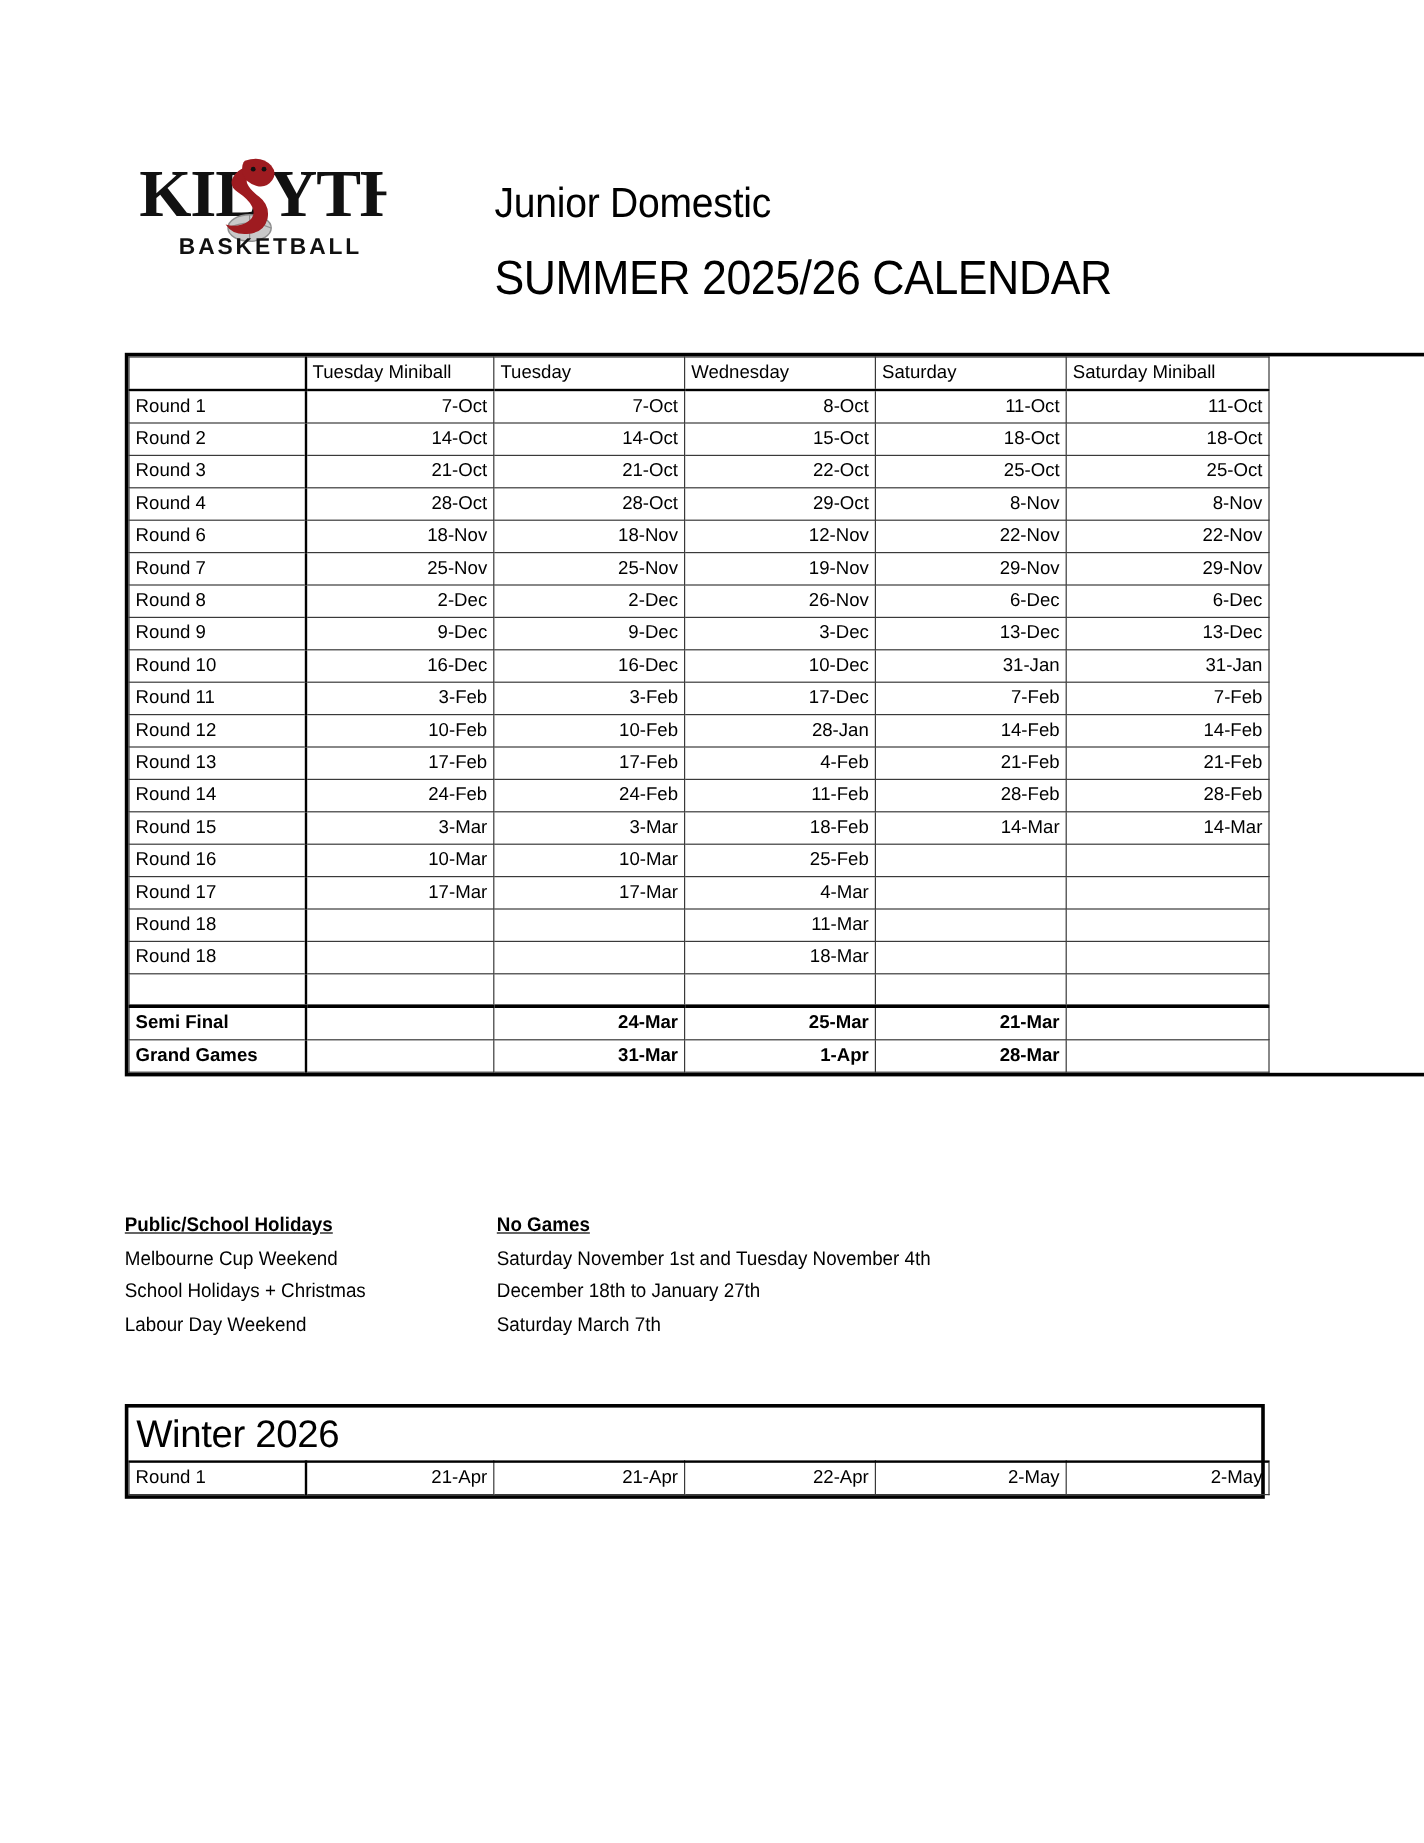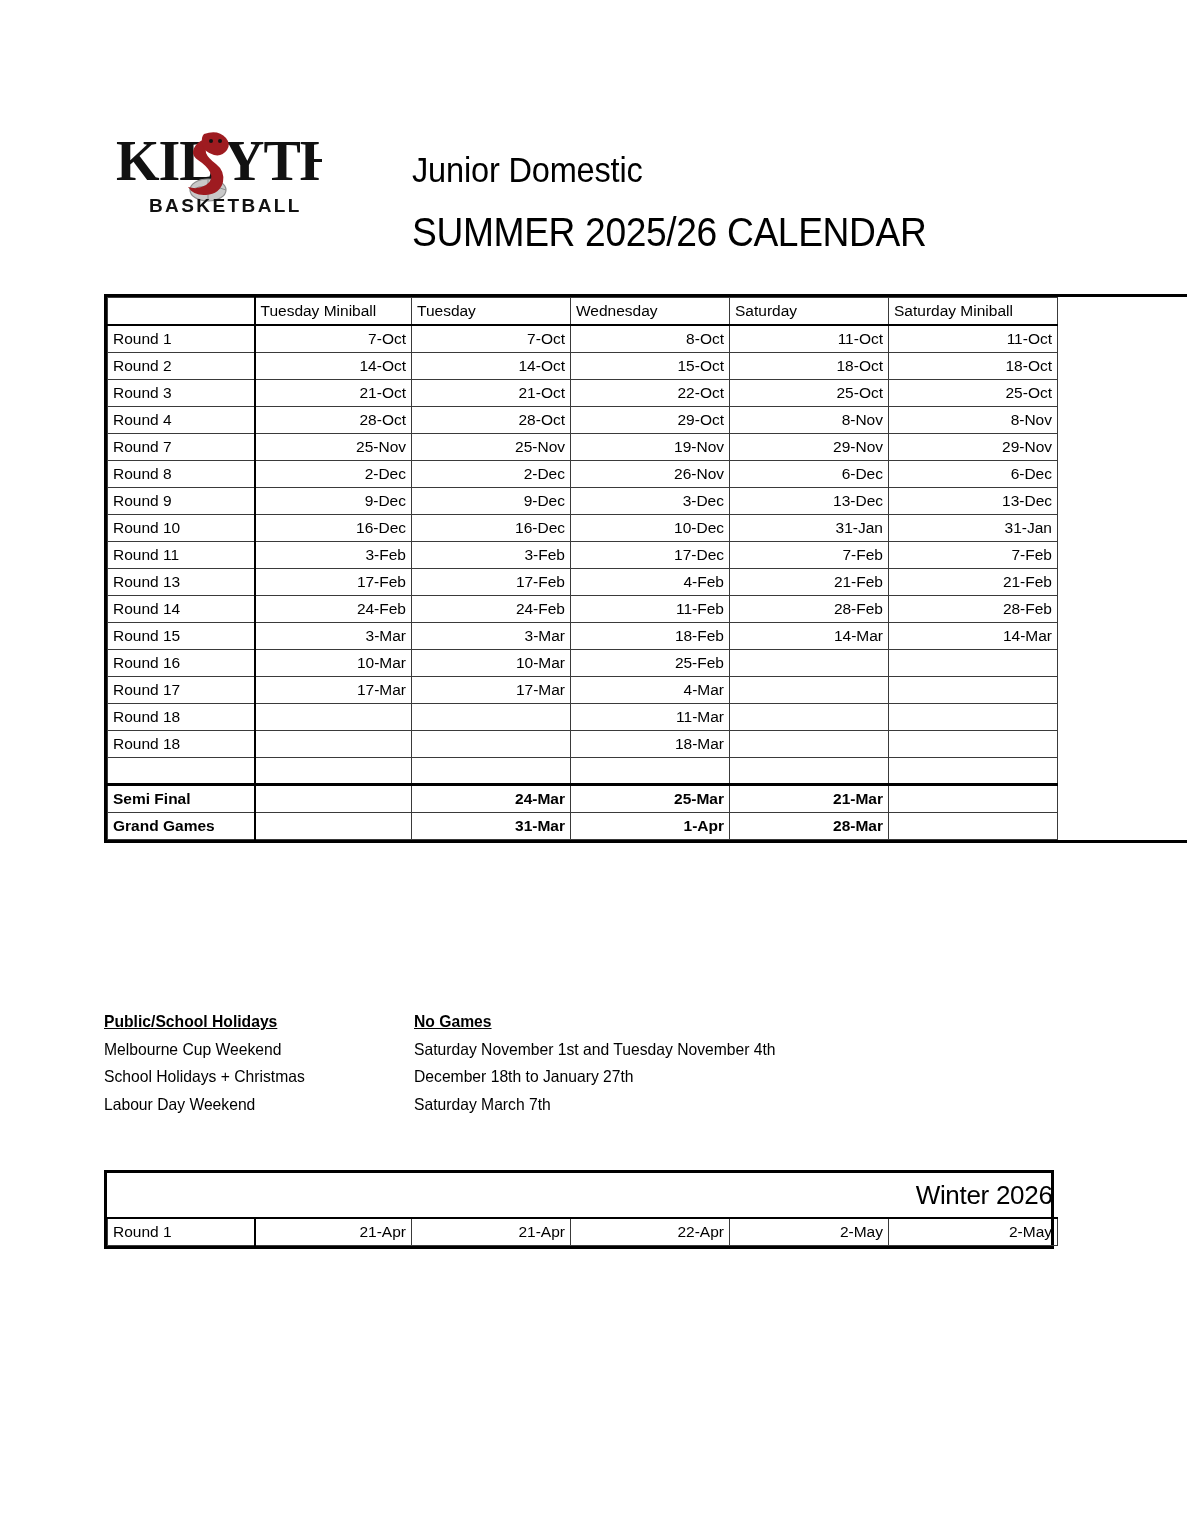--- a/index.html
+++ b/index.html
@@ -158,25 +158,24 @@
     line-height: 26px;
     white-space: nowrap;
     vertical-align: middle;
   }
   table.winter td.val { text-align: right; }
   table.winter td.lbl { text-align: left; border-right: 2px solid #000; }
   table.winter td.wtitle {
     border: 0;
     border-bottom: 2px solid #000;
     height: 44px;
-    font-size: 26px;
+    font-size: 32px;
     line-height: 44px;
     letter-spacing: -0.3px;
     padding-left: 6px;
-    text-align: right;
   }
 </style>
 </head>
 <body>
 
 <div class="header">
 
   <div class="logo">
     <svg width="210" height="95" viewBox="0 0 210 95" xmlns="http://www.w3.org/2000/svg">
 
@@ -251,20 +250,28 @@
         </tr>
         <tr>
           <td class="lbl">Round 4</td>
           <td class="val">28-Oct</td>
           <td class="val">28-Oct</td>
           <td class="val">29-Oct</td>
           <td class="val">8-Nov</td>
           <td class="val">8-Nov</td>
         </tr>
         <tr>
+          <td class="lbl">Round 6</td>
+          <td class="val">18-Nov</td>
+          <td class="val">18-Nov</td>
+          <td class="val">12-Nov</td>
+          <td class="val">22-Nov</td>
+          <td class="val">22-Nov</td>
+        </tr>
+        <tr>
           <td class="lbl">Round 7</td>
           <td class="val">25-Nov</td>
           <td class="val">25-Nov</td>
           <td class="val">19-Nov</td>
           <td class="val">29-Nov</td>
           <td class="val">29-Nov</td>
         </tr>
         <tr>
           <td class="lbl">Round 8</td>
           <td class="val">2-Dec</td>
@@ -289,20 +296,28 @@
           <td class="val">31-Jan</td>
           <td class="val">31-Jan</td>
         </tr>
         <tr>
           <td class="lbl">Round 11</td>
           <td class="val">3-Feb</td>
           <td class="val">3-Feb</td>
           <td class="val">17-Dec</td>
           <td class="val">7-Feb</td>
           <td class="val">7-Feb</td>
+        </tr>
+        <tr>
+          <td class="lbl">Round 12</td>
+          <td class="val">10-Feb</td>
+          <td class="val">10-Feb</td>
+          <td class="val">28-Jan</td>
+          <td class="val">14-Feb</td>
+          <td class="val">14-Feb</td>
         </tr>
         <tr>
           <td class="lbl">Round 13</td>
           <td class="val">17-Feb</td>
           <td class="val">17-Feb</td>
           <td class="val">4-Feb</td>
           <td class="val">21-Feb</td>
           <td class="val">21-Feb</td>
         </tr>
         <tr>

